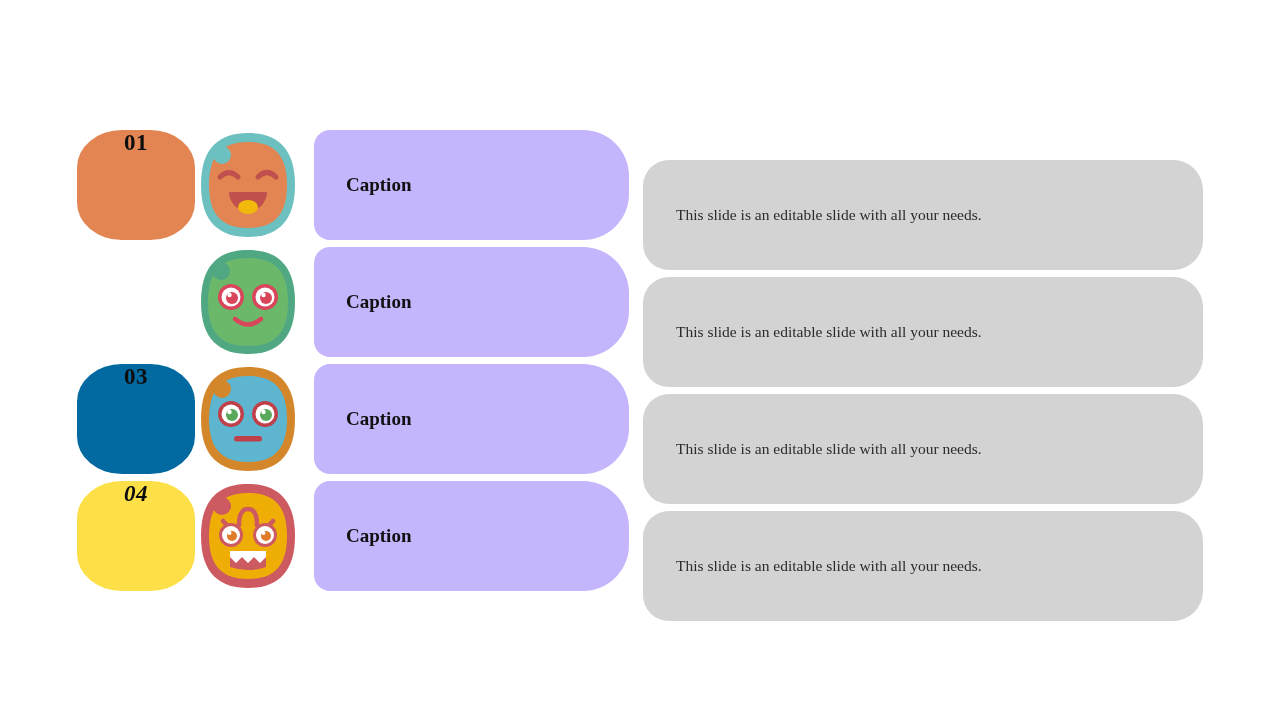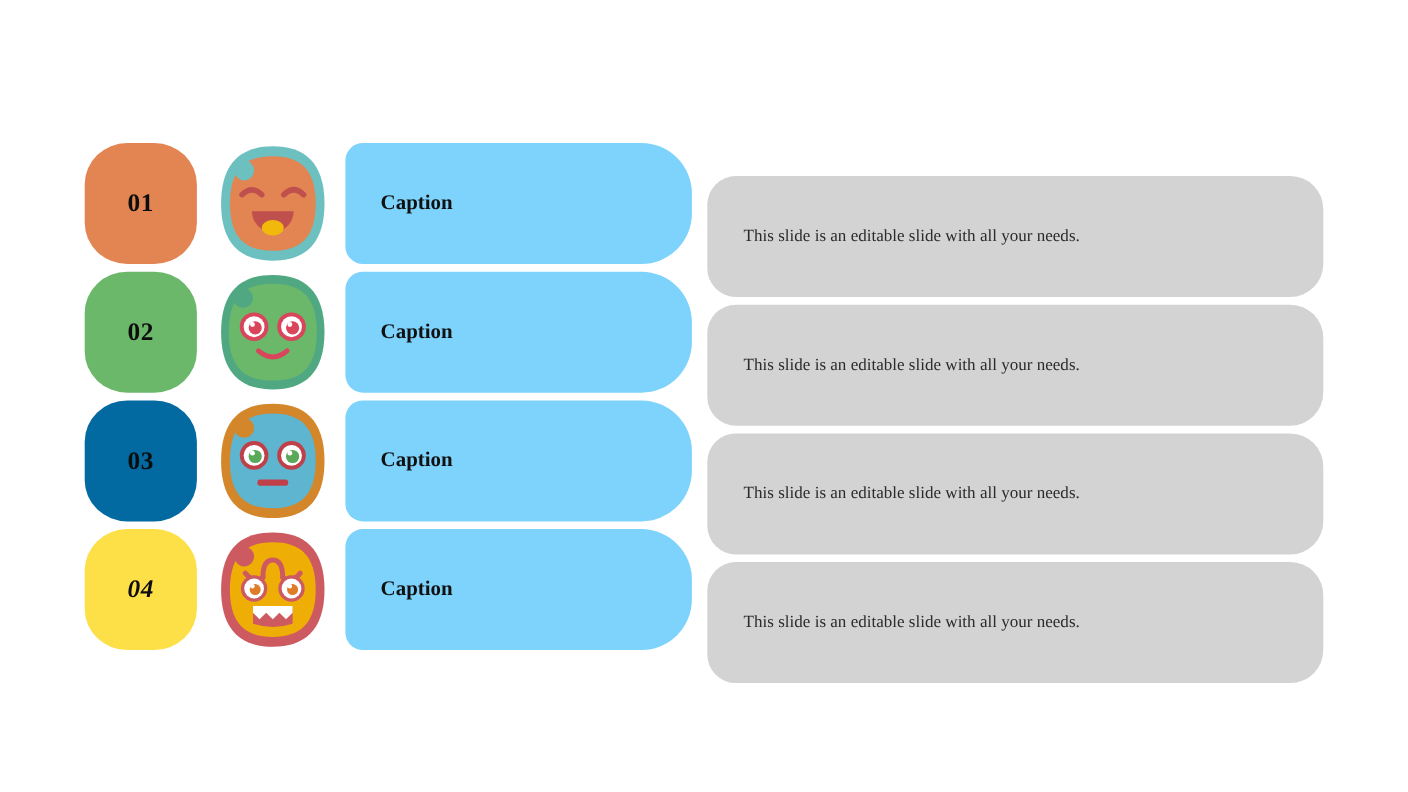--- a/index.html
+++ b/index.html
@@ -47,25 +47,24 @@
     position: relative;
     height: 110px;
     margin-bottom: 7px;
   }
 
   
   .num-tile {
     position: absolute;
     left: 77px;
     top: 0;
-    width: 102px;
+    width: 118px;
     height: 110px;
     border-radius: 38% 38% 38% 38% / 34% 34% 34% 34%;
     display: flex;
-    align-items: center;
     justify-content: center;
   }
   .num-tile .num {
     font-family: "Liberation Serif", "DejaVu Serif", serif;
     font-weight: bold;
     font-size: 23px;
     color: #0d0d0d;
     letter-spacing: 0.5px;
   }
 
@@ -79,21 +78,21 @@
   }
   .emoji-svg { display: block; width: 100px; height: 110px; }
 
   
   .caption-box {
     position: absolute;
     left: 314px;
     top: 0;
     width: 315px;
     height: 110px;
-    background: #7dd3fc;
+    background: #c4b5fd;
     border-radius: 16px 46px 46px 16px;
     display: flex;
     align-items: center;
   }
   .caption-box .caption-text {
     font-family: "Liberation Serif", "DejaVu Serif", serif;
     font-weight: bold;
     font-size: 19px;
     color: #111111;
     margin-left: 32px;
@@ -155,23 +154,20 @@
       <div class="caption-box">
         <span class="caption-text">Caption</span>
       </div>
 
       <div class="desc-box">
         <span class="desc-text">This slide is an editable slide with all your needs.</span>
       </div>
     </div>
 
     <div class="row">
-      <div class="num-tile" style="background:#6bb86b;">
-        <span class="num">02</span>
-      </div>
 
       <div class="emoji-wrap">
         <svg class="emoji-svg" viewBox="0 0 100 110" xmlns="http://www.w3.org/2000/svg">
           <path d="M50 3 C78 3 97 17 97 55 C97 93 78 107 50 107 C22 107 3 93 3 55 C3 17 22 3 50 3 Z" fill="#4fa882"></path>
           <path d="M50 11 C75 11 90 22 90 55 C90 88 75 99 50 99 C25 99 10 88 10 55 C10 22 25 11 50 11 Z" fill="#6bb86b"></path>
           <circle cx="23" cy="24" r="9" fill="#4fa882"></circle>
 
           <circle cx="33" cy="50" r="13" fill="#d9455a"></circle>
           <circle cx="33" cy="50" r="9.5" fill="#ffffff"></circle>
           <circle cx="34" cy="51" r="6" fill="#d9455a"></circle>

